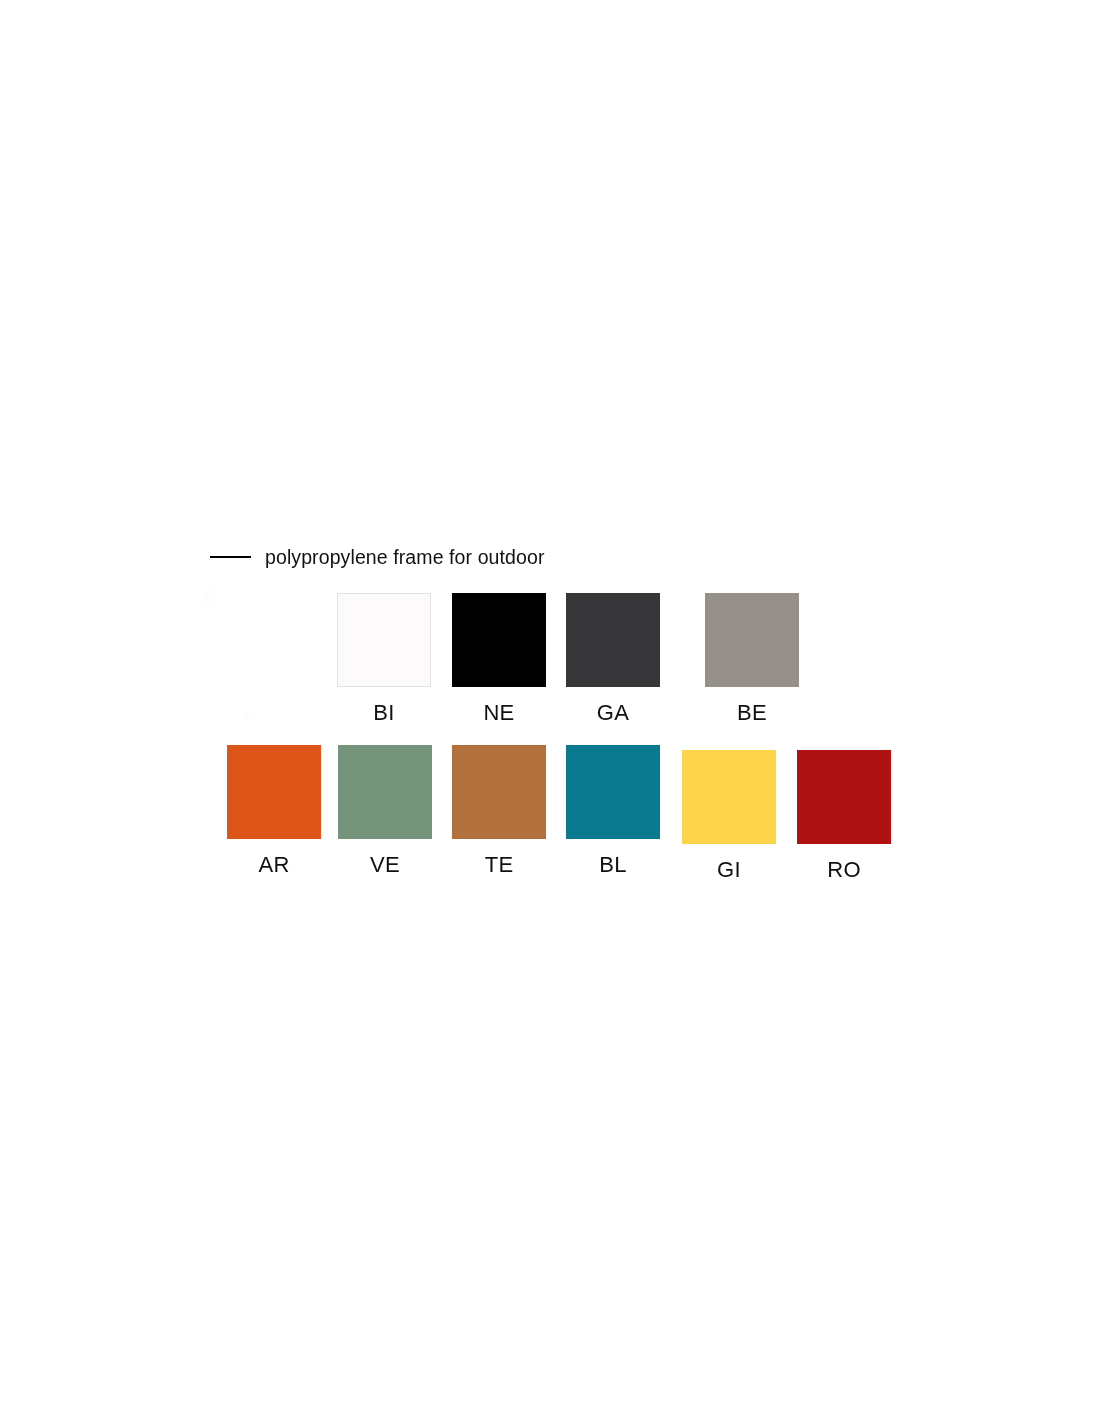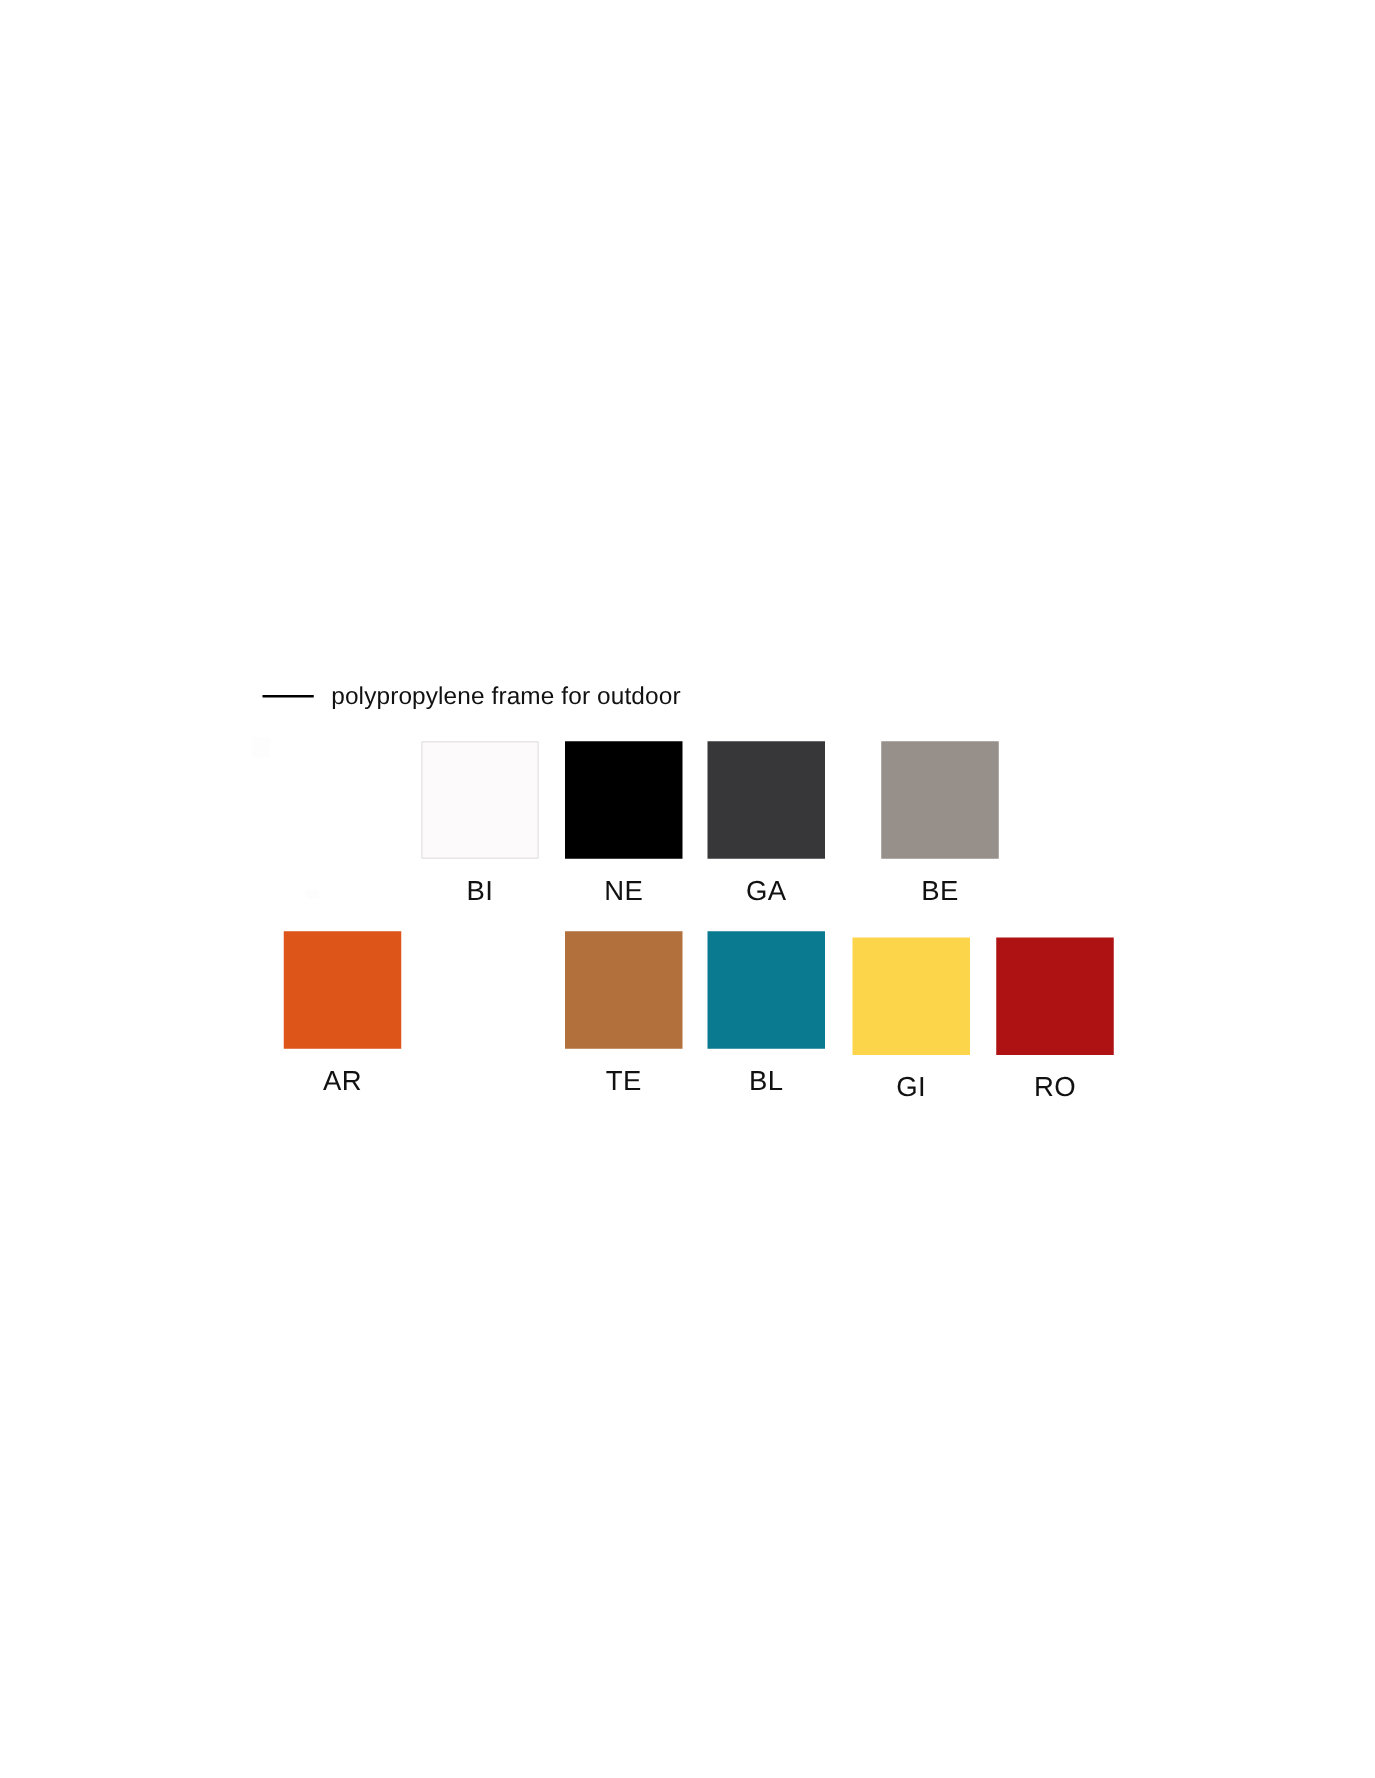--- a/index.html
+++ b/index.html
@@ -115,20 +115,24 @@
         <span class="swatch-chip" style="background: rgb(151, 144, 138);"></span>
         <span class="swatch-name">BE</span>
       </div>
     </div>
 
   <div class="swatch-row" id="swatch-row-colors">
       <div class="swatch-cell" style="left: 211px; top: 0px;">
         <span class="swatch-chip" style="background: rgb(221, 85, 24);"></span>
         <span class="swatch-name">AR</span>
       </div>
+      <div class="swatch-cell" style="left: 322px; top: 0px;">
+        <span class="swatch-chip" style="background: rgb(116, 147, 123);"></span>
+        <span class="swatch-name">VE</span>
+      </div>
       <div class="swatch-cell" style="left: 436px; top: 0px;">
         <span class="swatch-chip" style="background: rgb(177, 112, 60);"></span>
         <span class="swatch-name">TE</span>
       </div>
       <div class="swatch-cell" style="left: 550px; top: 0px;">
         <span class="swatch-chip" style="background: rgb(10, 122, 145);"></span>
         <span class="swatch-name">BL</span>
       </div>
       <div class="swatch-cell" style="left: 781px; top: 5px;">
         <span class="swatch-chip" style="background: rgb(174, 18, 18);"></span>

